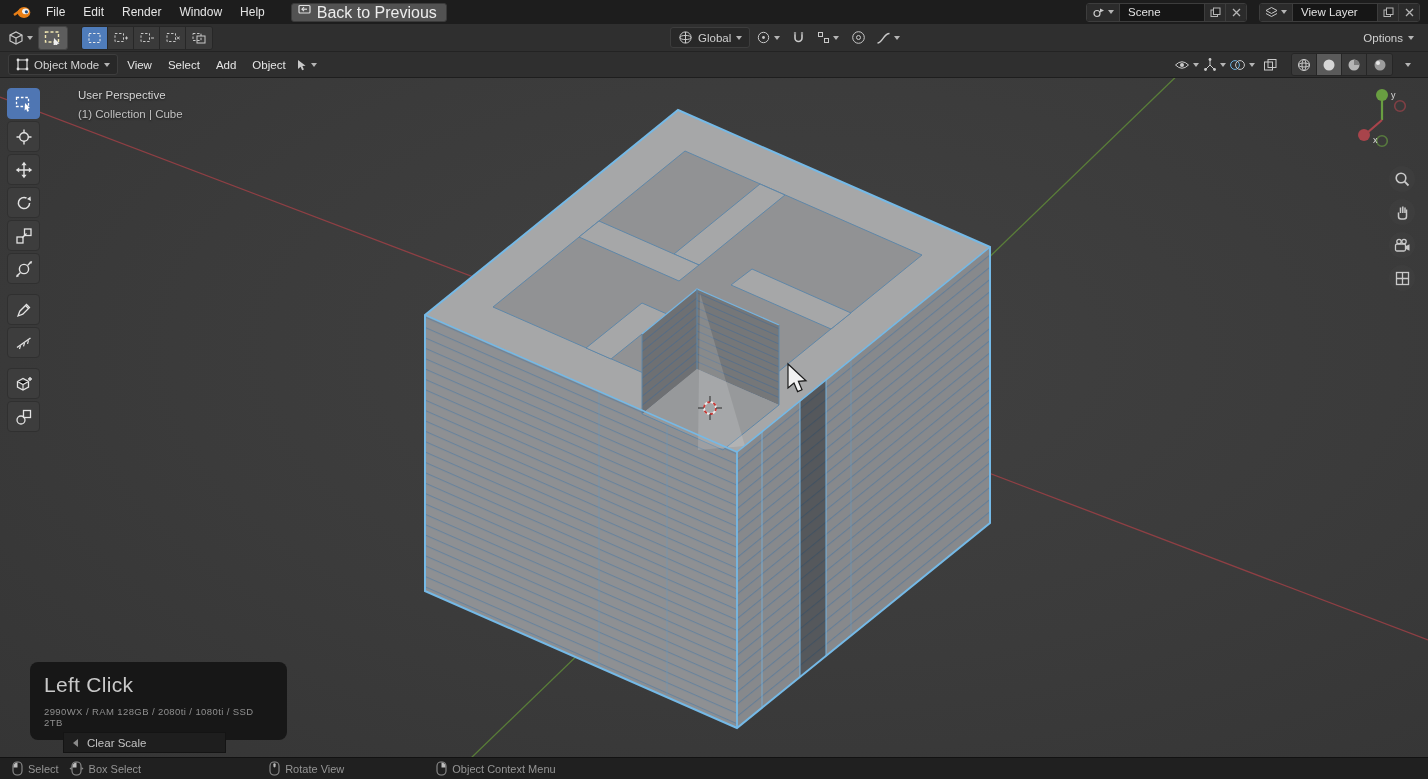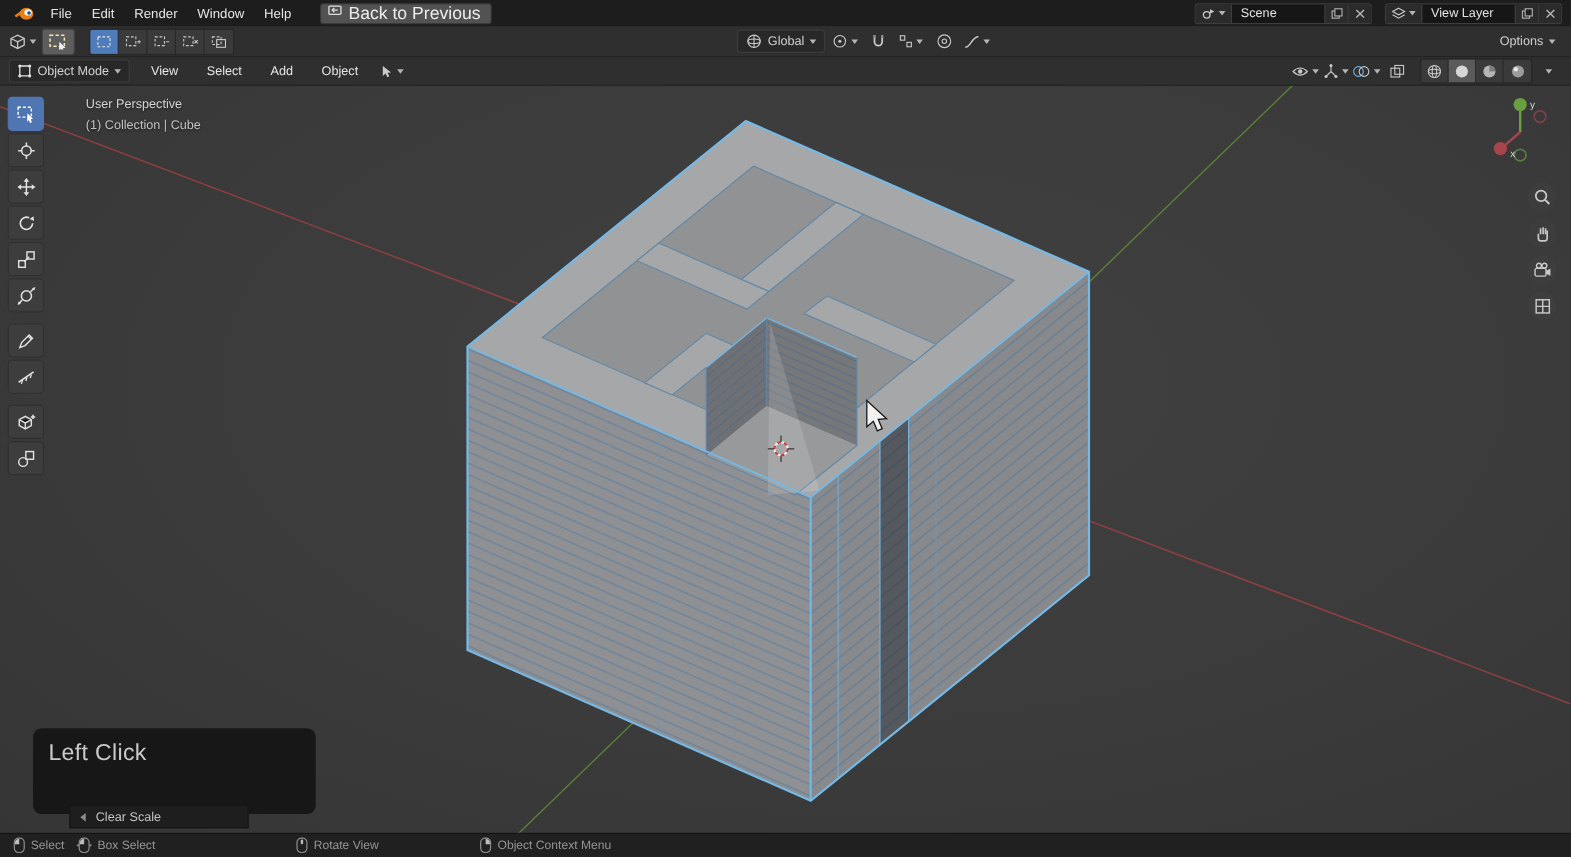--- a/index.html
+++ b/index.html
@@ -22,21 +22,21 @@
   .icon-btn{display:flex;align-items:center;justify-content:center;height:22px;min-width:24px;border-radius:3px;gap:3px}
   .tool-active-btn{width:30px;height:24px;background:#5d5d5d;border:1px solid #444;border-radius:3px;display:flex;align-items:center;justify-content:center}
   .mode-group{display:flex;margin-left:8px;border-radius:3px;overflow:hidden;border:1px solid #272727}
   .mode-group .seg{width:26px;height:22px;background:#3a3a3a;display:flex;align-items:center;justify-content:center;border-right:1px solid #272727}
   .mode-group .seg:last-child{border-right:none}
   .mode-group .seg.active{background:#4f7cba}
   .dropdown{display:flex;align-items:center;gap:5px;background:#282828;border:1px solid #3d3d3d;border-radius:3px;padding:0 7px;height:21px}
   .center-cluster{margin-left:auto;margin-right:auto;display:flex;align-items:center;gap:6px}
   .options-dd{display:flex;align-items:center;gap:5px;padding:2px 6px;border-radius:3px}
   
-  .vp-header{height:26px;background:#2f2f2f;border-bottom:1px solid #1e1e1e;display:flex;align-items:center;padding:0 8px;gap:12px;font-size:11.5px;color:#d2d2d2}
+  .vp-header{height:26px;background:#2f2f2f;border-bottom:1px solid #1e1e1e;display:flex;align-items:center;padding:0 8px;gap:2px;font-size:11.5px;color:#d2d2d2}
   .vp-header .menu-item{padding:3px 7px}
   .right-cluster{margin-left:auto;display:flex;align-items:center;gap:3px}
   .shade-group{display:flex;border:1px solid #262626;border-radius:3px;overflow:hidden;margin-left:6px}
   .shade-group .seg{width:25px;height:21px;background:#3a3a3a;display:flex;align-items:center;justify-content:center;border-right:1px solid #262626}
   .shade-group .seg.active{background:#5a5a5a}
   .shade-group .seg:last-child{border-right:none}
   
   .viewport{position:relative;height:679px;background:radial-gradient(ellipse at 55% 40%,#414141 0%,#3b3b3b 55%,#353535 100%);overflow:hidden}
   .vp-label{position:absolute;left:78px;top:11px;font-size:11.5px;color:#d6d6d6;text-shadow:0 1px 2px rgba(0,0,0,.55)}
   .vp-sublabel{position:absolute;left:78px;top:30px;font-size:11.5px;color:#c2c2c2;text-shadow:0 1px 2px rgba(0,0,0,.55)}
@@ -494,20 +494,21 @@
     <div class="nav-btn">
       <svg width="15" height="15">
         <rect x="1.5" y="1.5" width="12" height="12" stroke="#c9c9c9" fill="none" stroke-width="1.3"></rect>
         <path d="M7.5 1.5 V13.5 M1.5 7.5 H13.5" stroke="#c9c9c9" stroke-width="1.3"></path>
       </svg>
     </div>
   </div>
 
   <div class="screencast">
     <div class="screencast-title">Left Click</div>
+    <div class="screencast-sub">2990WX / RAM 128GB / 2080ti / 1080ti / SSD 2TB</div>
   </div>
 
   <div class="menu-remnant">
     <span class="remnant-arrow"></span>
     <span>Clear Scale</span>
   </div>
 </div>
 
 <div class="statusbar">
   <div class="hint" style="margin-left:2px">

